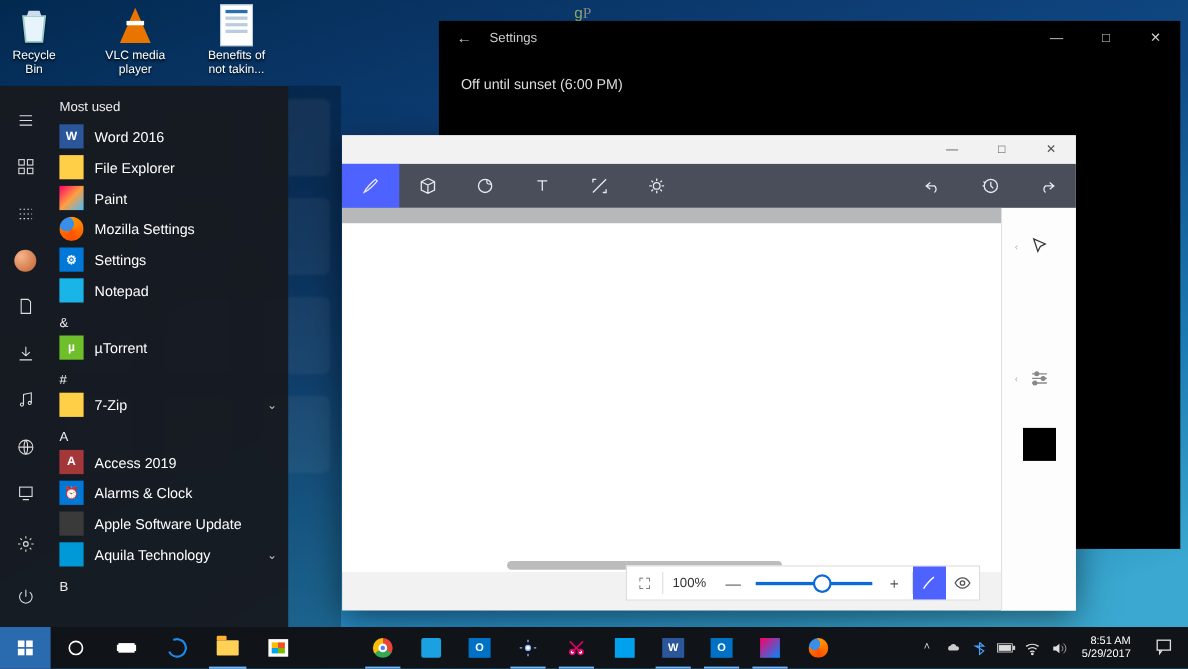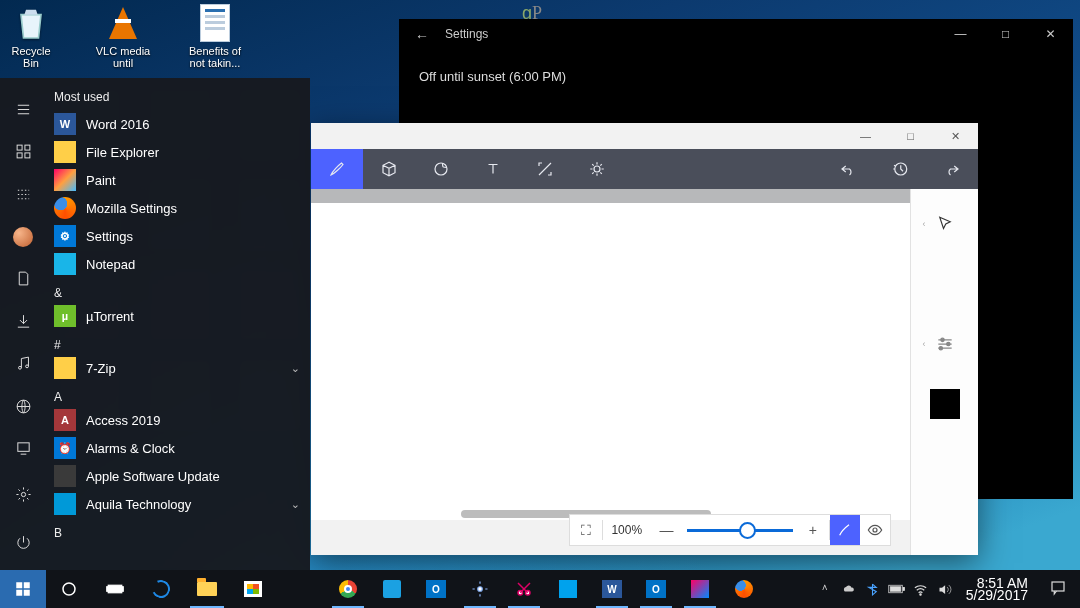--- a/index.html
+++ b/index.html
@@ -11,21 +11,21 @@
   
   .desk { position:absolute; top:3px; left:3px; display:flex; gap:36px; }
   .dicon { width:56px; text-align:center; color:#fff; font-size:11px; line-height:12px; text-shadow:0 1px 2px #000; }
   .dicon .glyph { width:40px; height:40px; margin:0 auto 2px; display:flex; align-items:center; justify-content:center; font-size:26px; }
   .recycle { color:#eee; }
   .recycle svg { filter:drop-shadow(0 1px 1px rgba(0,0,0,.5)); }
   .vlc-cone { width:0; height:0; border-left:14px solid transparent; border-right:14px solid transparent; border-bottom:32px solid #e97500; position:relative; margin:auto; }
   .vlc-cone::after{content:"";position:absolute;left:-8px;top:12px;width:16px;height:4px;background:#fff;}
   .doc-glyph { width:30px; height:38px; background:#fff; border:1px solid #bcd; position:relative; font-size:14px; color:#2a6fb0; font-weight:bold; }
   .doc-glyph::before{content:"";position:absolute;top:4px;left:4px;right:4px;height:3px;background:#2a6fb0;box-shadow:0 6px 0 #bcd, 0 12px 0 #bcd, 0 18px 0 #bcd;}
-  .watermark { position:absolute; top:3px; left:522px; color:#888; font-size:18px; font-family:Georgia, serif; }
+  .watermark { position:absolute; top:3px; left:522px; color:#888; font-size:14px; font-family:Georgia, serif; }
   .watermark b{ color:#8aa86a; font-weight:normal;}
   
   .win-settings { position:absolute; top:19px; left:399px; width:674px; height:480px; background:#000; color:#fff; }
   .ws-title { height:30px; display:flex; align-items:center; font-size:12px; }
   .ws-back { width:46px; text-align:center; font-size:14px; color:#ccc;}
   .ws-label { flex:0 0 auto; padding-left:0px; color:#ccc;}
   .ws-ctrl { margin-left:auto; display:flex; }
   .ws-ctrl span{ width:45px; height:30px; text-align:center; line-height:30px; font-size:12px; color:#ccc;}
   .ws-head { padding:16px 20px 8px; }
   .ws-head h1{ font-weight:300; font-size:26px; display:flex; align-items:center; gap:12px;}
@@ -53,21 +53,21 @@
   .wp-zoombar{ position:absolute; bottom:9px; left:258px; width:322px; height:32px; background:#fff; border:1px solid #ddd; display:flex; align-items:center; font-size:12px; color:#333;}
   .wp-zoombar .zbtn{ width:36px; text-align:center; font-size:14px; color:#555;}
   .wp-zoombar .zval{ width:54px; text-align:center;}
   .wp-zoombar .ztrack{ width:120px; height:3px; background:#0a6ad8; position:relative; margin:0 4px;}
   .wp-zoombar .zthumb{ position:absolute; left:52px; top:-7px; width:17px; height:17px; border-radius:50%; background:#fff; border:2px solid #0a6ad8;}
   .wp-zoombar .sep{width:1px;height:20px;background:#ddd;}
   .wp-zoombar .zicon{ width:34px; height:30px; display:flex; align-items:center; justify-content:center;}
   .wp-zoombar .zicon.active{ background:#4d62ff; color:#fff;}
   .wp-zoombar .zicon svg{width:16px;height:16px;stroke:currentColor;fill:none;stroke-width:1.8;}
   
-  .start { position:absolute; left:0; top:78px; width:310px; height:492px; background:rgba(23,26,32,.96); color:#fff; display:flex; }
+  .start { position:absolute; left:0; top:78px; width:262px; height:492px; background:rgba(23,26,32,.96); color:#fff; display:flex; }
   .start-rail{ width:46px; display:flex; flex-direction:column; align-items:center; padding-top:20px; gap:20px; color:#ddd;}
   .start-rail .r{ width:46px; height:28px; display:flex; align-items:center; justify-content:center;}
   .start-rail svg{ width:17px; height:17px; stroke:#ddd; fill:none; stroke-width:1.4;}
   .start-rail .avatar{ width:20px; height:20px; border-radius:50%; background:radial-gradient(circle at 30% 30%,#f7b58a,#c06030);}
   .start-rail .bottom{ margin-top:auto; margin-bottom:14px; display:flex; flex-direction:column; gap:20px;}
   .start-list{ flex:1; overflow:hidden; font-size:13px; padding-top:6px;}
   .sl-head{ padding:6px 8px 6px 8px; font-size:12px; color:#eee;}
   .sl-letter{ padding:8px 8px 2px 8px; font-size:12px; color:#eee;}
   .sl-item{ height:28px; display:flex; align-items:center; gap:10px; padding:0 8px; color:#fff; position:relative;}
   .sl-item .ico{ width:22px; height:22px; display:flex; align-items:center; justify-content:center; font-size:11px; font-weight:bold; color:#fff;}
@@ -83,21 +83,21 @@
   
   .taskbar{ position:absolute; left:0; right:0; bottom:0; height:38px; background:#101318; display:flex; align-items:center; color:#fff; font-size:11px;}
   .tb-btn{ width:46px; height:38px; display:flex; align-items:center; justify-content:center; position:relative;}
   .tb-btn.start-btn{ background:#2a6bb0;}
   .tb-btn svg{ width:18px; height:18px; fill:#fff;}
   .tb-btn .indic{ position:absolute; bottom:0; left:6px; right:6px; height:2px; background:#6fb7ff;}
   .tb-apps{ display:flex; align-items:center; margin-left:50px; gap:0;}
   .tb-apps .tb-btn{ width:44px;}
   .tray{ margin-left:auto; display:flex; align-items:center; height:38px; gap:6px; padding-right:4px;}
   .tray .ic{ width:18px; height:38px; display:flex; align-items:center; justify-content:center; color:#ddd; font-size:12px;}
-  .tray .clock{ text-align:right; line-height:12px; font-size:14px; padding:0 6px;}
+  .tray .clock{ text-align:right; line-height:12px; font-size:10px; padding:0 6px;}
   .tray .notif{ width:36px; text-align:center;}
   .edge-circle{width:18px;height:18px;border:2px solid #1e88e5;border-radius:50%;border-left-color:transparent;transform:rotate(20deg);}
   .folder-ic{width:20px;height:14px;background:#ffd257;border-radius:1px;position:relative;}
   .folder-ic::before{content:"";position:absolute;top:-4px;left:0;width:9px;height:4px;background:#ffb02e;border-radius:1px 1px 0 0;}
   .store-ic{width:18px;height:16px;background:#fff;position:relative;}
   .store-ic::before{content:"";position:absolute;top:3px;left:3px;width:12px;height:10px;background:conic-gradient(#f25022 0 25%,#7fba00 0 50%,#00a4ef 0 75%,#ffb900 0);}
   .chrome-ic{width:18px;height:18px;border-radius:50%;background:conic-gradient(#ea4335 0 33%,#34a853 0 66%,#fbbc05 0);position:relative;}
   .chrome-ic::after{content:"";position:absolute;inset:5px;border-radius:50%;background:#4285f4;border:2px solid #fff;}
 </style>
 </head>
@@ -126,21 +126,21 @@
           <path fill="#e8f4fb" stroke="#9cc" d="M6 7h12l-1.5 14h-9z"></path>
           <path fill="#cde" d="M9 4h6l1 3H8z"></path>
         </svg>
       </div>
     <span>Recycle Bin</span>
   </div>
   <div class="dicon">
     <div class="glyph">
         <div class="vlc-cone"></div>
       </div>
-    <span>VLC media until</span>
+    <span>VLC media player</span>
   </div>
   <div class="dicon">
     <div class="glyph">
         <div class="doc-glyph"></div>
       </div>
     <span>Benefits of not takin...</span>
   </div>
 </div>
 <div class="watermark"><b>g</b>P</div>
 

